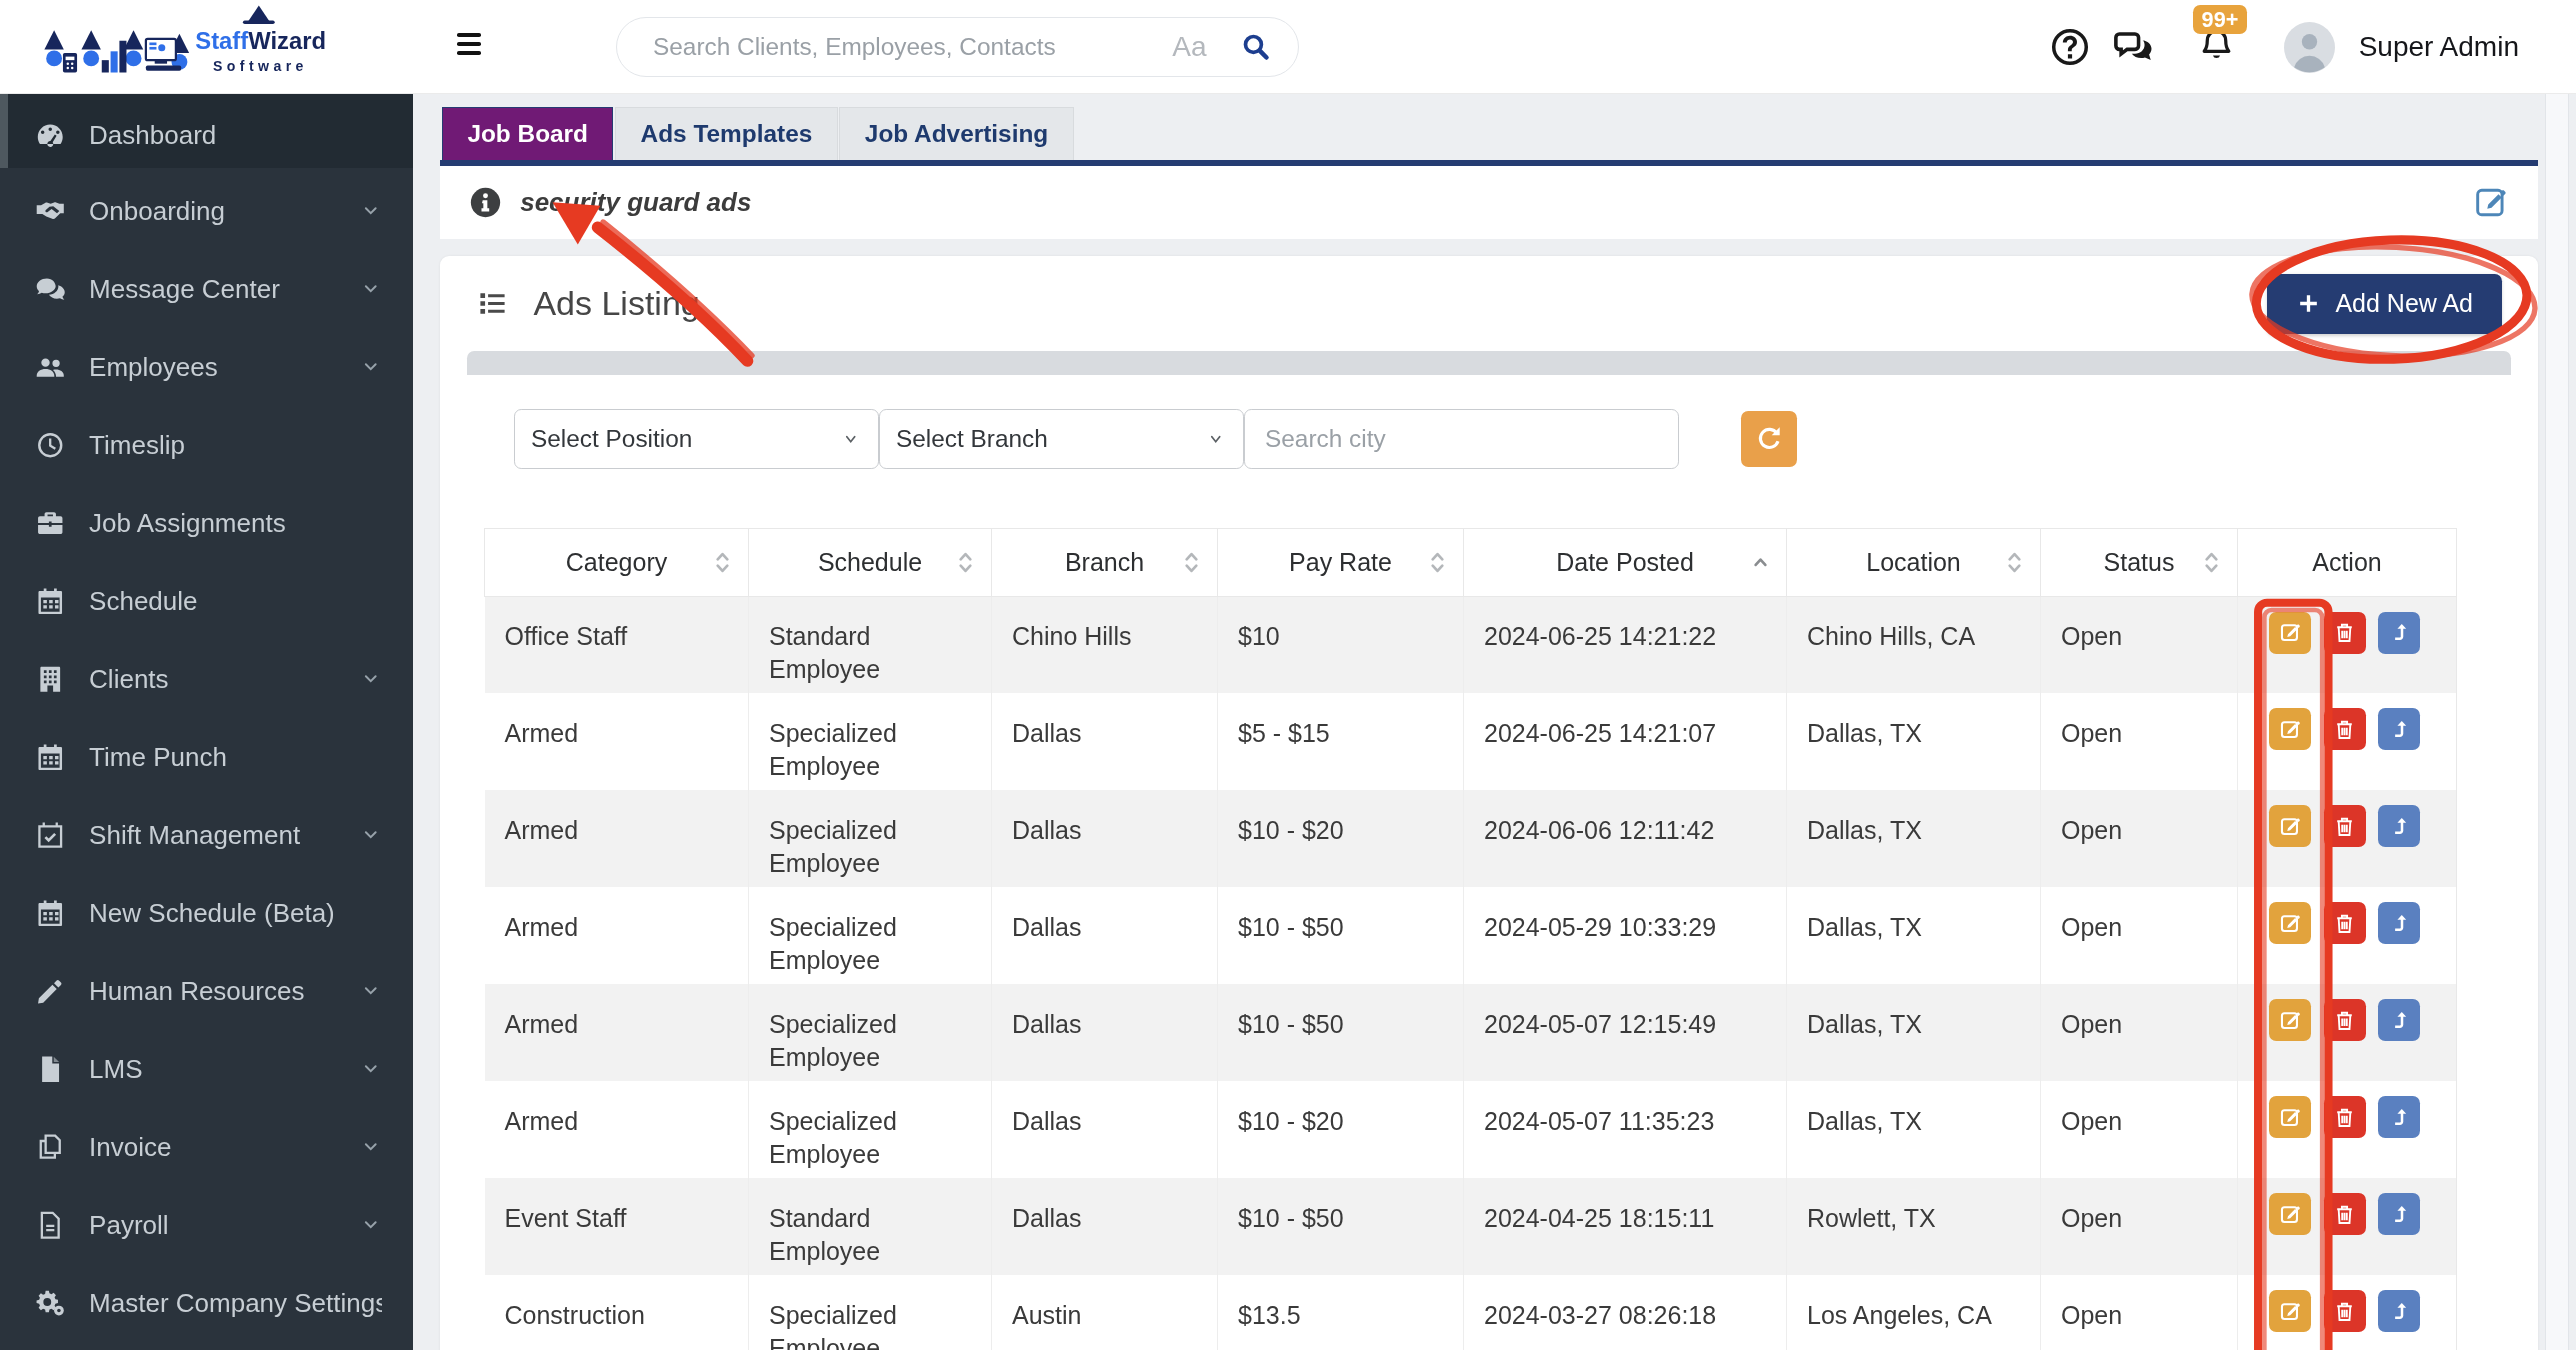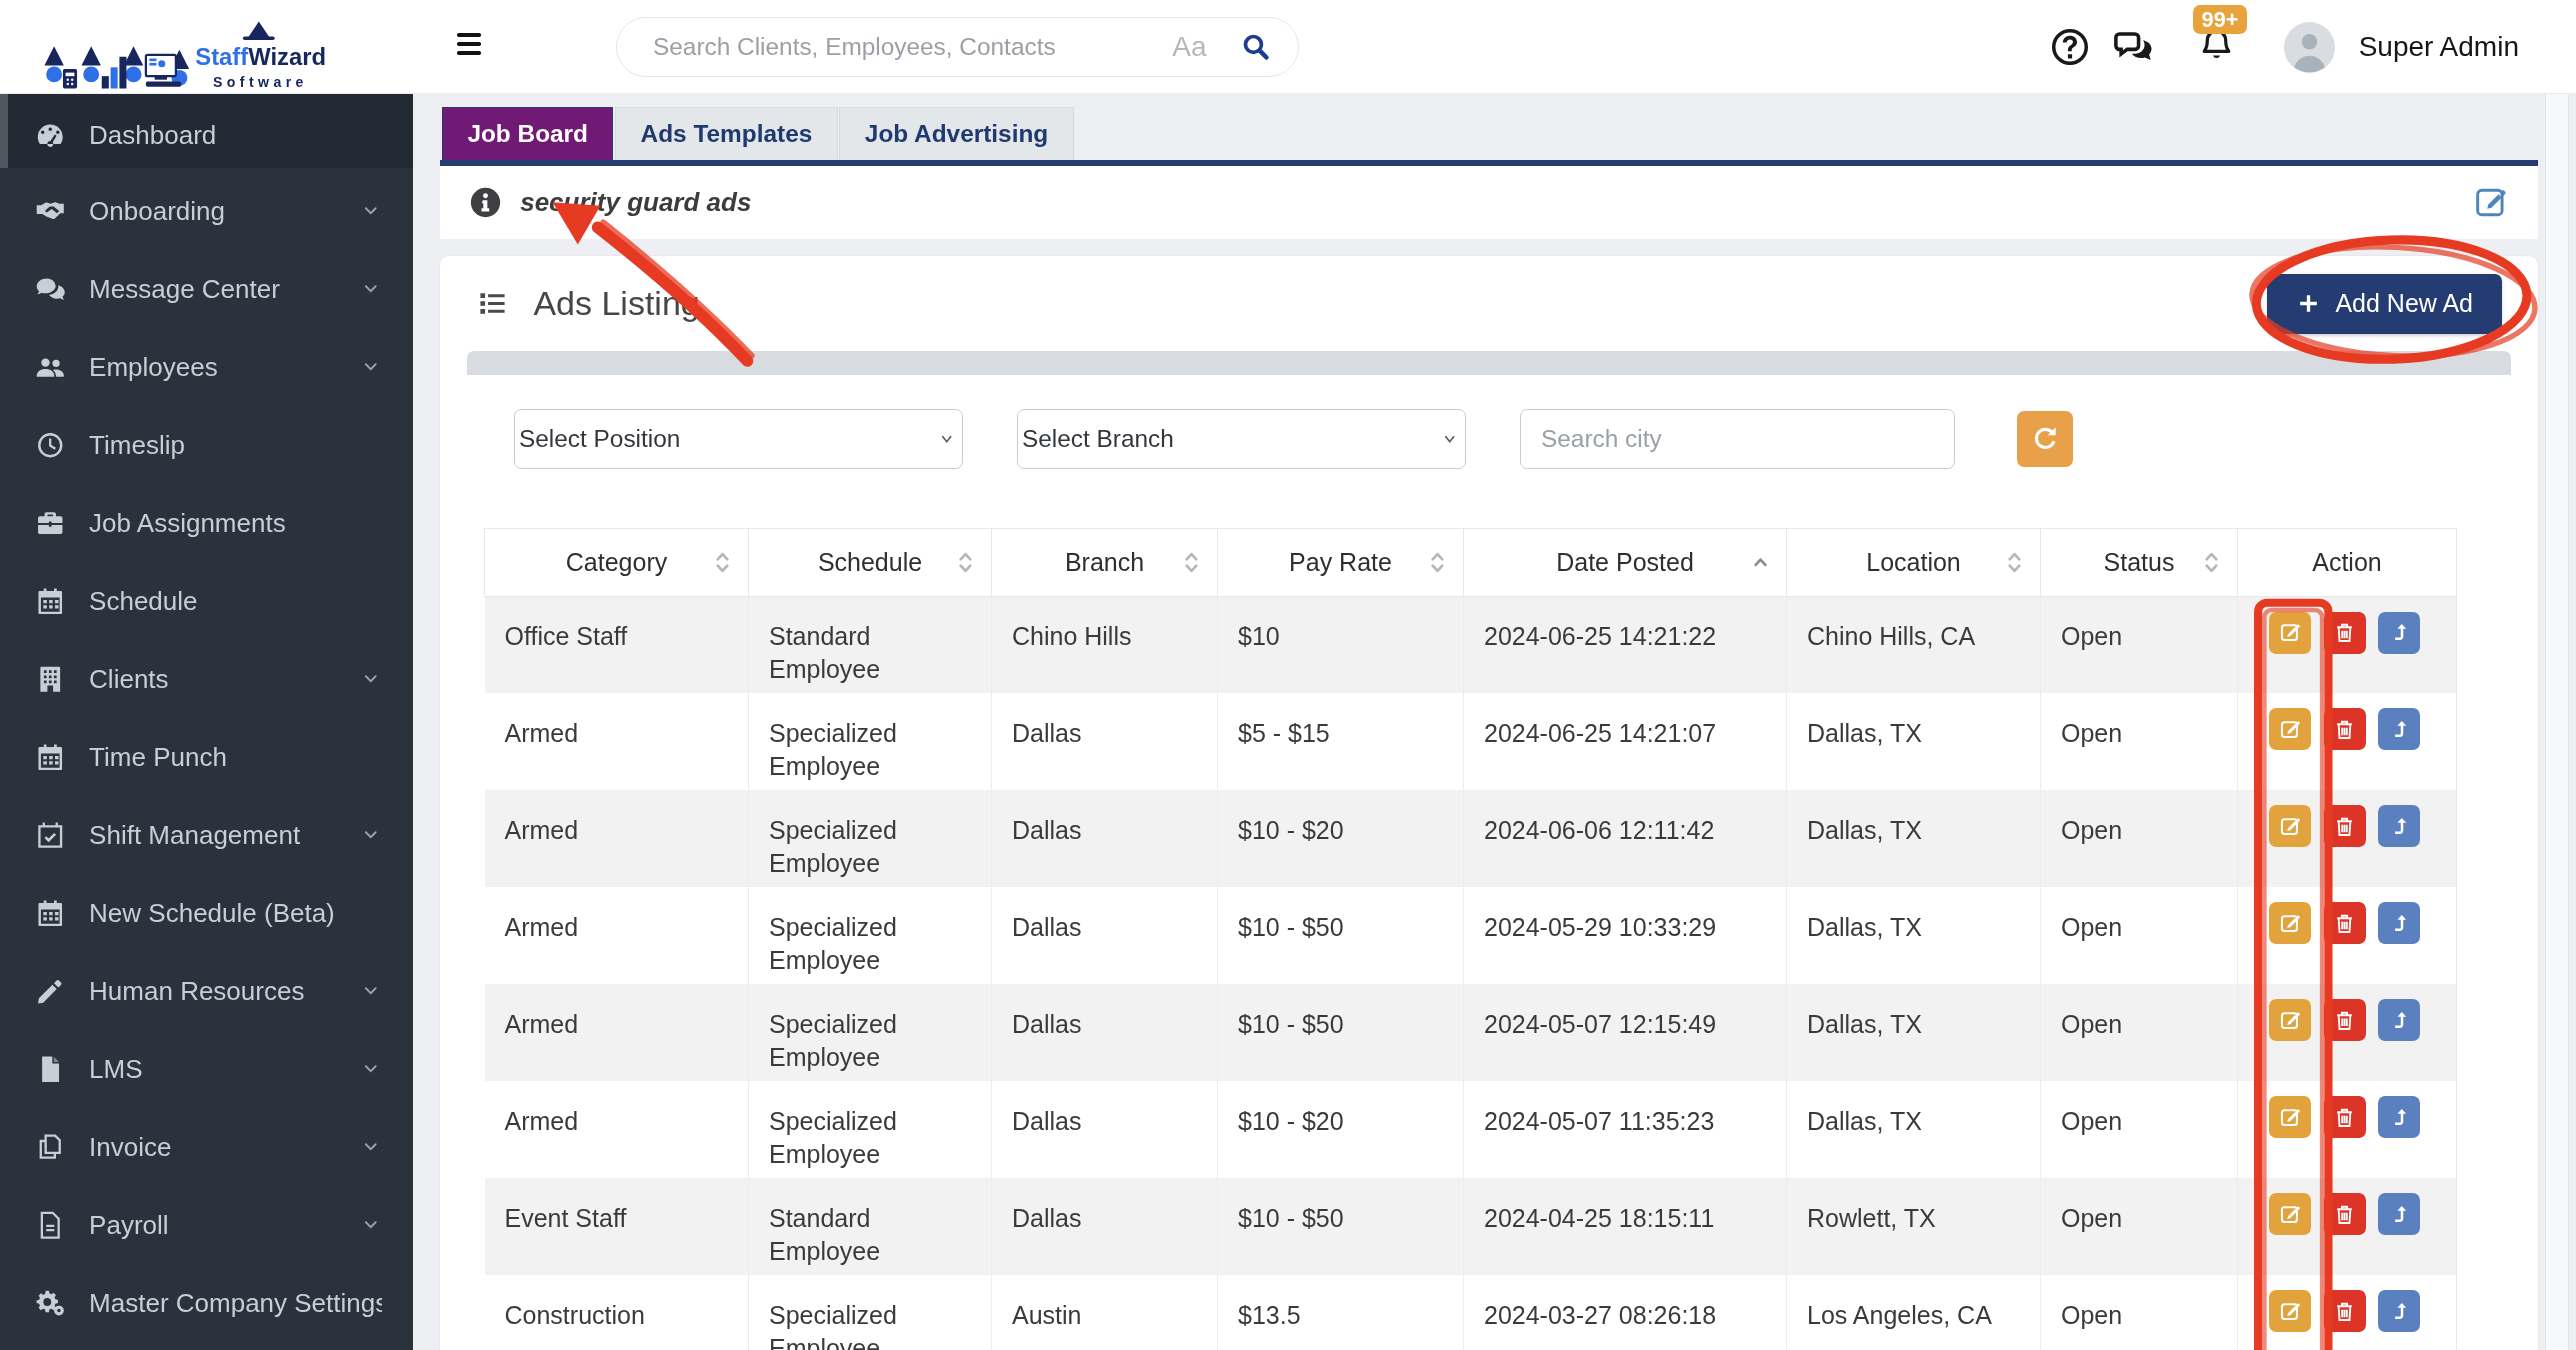--- a/index.html
+++ b/index.html
@@ -4,21 +4,21 @@
 <style>
   html,body{margin:0;padding:0;width:2576px;height:1350px;overflow:hidden;background:#edeff2;
     font-family:"Liberation Sans", sans-serif;}
   *{box-sizing:border-box}
   .ic{display:inline-block;line-height:0}
   .ic svg{display:block;width:100%;height:100%}
 
   
   .topbar{position:absolute;left:0;top:0;width:2576px;height:94px;background:#fff;
     border-bottom:0.9px solid #ebebeb;z-index:6}
-  .logo{position:absolute;left:40px;top:18px}
+  .logo{position:absolute;left:40px;top:2px}
   .logo-svg{width:300px;height:81px}
   .hamburger{position:absolute;left:457px;top:32.5px;width:36px;height:31px;cursor:pointer}
   .hamburger i{display:block;width:24.4px;height:4.5px;background:#121212;border-radius:1.8px;margin-bottom:4.5px}
   .search-pill{position:absolute;left:616px;top:17px;width:683px;height:60px;background:#fff;
     border:1.8px solid #e3e6ea;border-radius:31px;display:flex;align-items:center;padding:0 25px 0 36px}
   .search-placeholder{color:#9aa0a6;font-size:24.4px;flex:1;white-space:nowrap}
   .case-hint{color:#b4b8bd;font-size:28px;margin-right:32.5px}
   .magnifier{width:34px;height:34px}
   .top-right{position:absolute;right:57px;top:0;height:94px;display:flex;align-items:center}
   .help-ic{width:42px;height:42px;margin-right:20px;cursor:pointer}
@@ -59,22 +59,22 @@
   .card-head{display:flex;align-items:center;height:95px;padding:0 36px}
   .list-ic{width:33px;height:33px;color:#4a4a4a}
   .card-title{margin-left:24.4px;font-size:34px;color:#464646}
   .add-btn{margin-left:auto;height:60px;display:flex;align-items:center;gap:14.4px;background:#253c72;
     color:#fff;font-size:25px;border:none;border-radius:7.2px;padding:0 29px;cursor:pointer;
     font-family:"Liberation Sans", sans-serif;box-shadow:0 1.8px 3.6px rgba(0,0,0,.18)}
   .plus-ic{width:25px;height:25px}
   .gray-strip{margin:0 27px;height:23.5px;background:#d8dbdf;border-radius:7.2px 7.2px 0 0}
   .card-body{padding:0 44px}
   .filters{display:flex;align-items:center;margin:34px 0 0 30px}
-  .select{width:449px;height:60px;border:0.9px solid #c9ccd0;border-radius:7.2px;background:#fff;
-    display:flex;align-items:center;padding:0 4px;font-size:24.4px;color:#33373b;cursor:pointer;margin-right:54px}
+  .select{width:365px;height:60px;border:0.9px solid #c9ccd0;border-radius:7.2px;background:#fff;
+    display:flex;align-items:center;padding:0 16px;font-size:24.4px;color:#33373b;cursor:pointer;}
   .select .chev{width:23.5px;height:23.5px;margin-left:auto;color:#5b6064}
   .city-input{width:435px;height:60px;border:0.9px solid #c9ccd0;border-radius:7.2px;font-size:24.4px;
     color:#737373;padding:0 20px;outline:none;font-family:"Liberation Sans", sans-serif}
   .city-input::placeholder{color:#9aa0a6}
   .refresh-btn{width:56px;height:56px;margin-left:62px;background:#e9a04a;border:none;border-radius:7.2px;
     display:flex;align-items:center;justify-content:center;cursor:pointer}
   .refresh-btn .ic{width:31px;height:31px}
 
   
   table.ads{border-collapse:collapse;table-layout:fixed;width:1970px;margin-top:59px}

